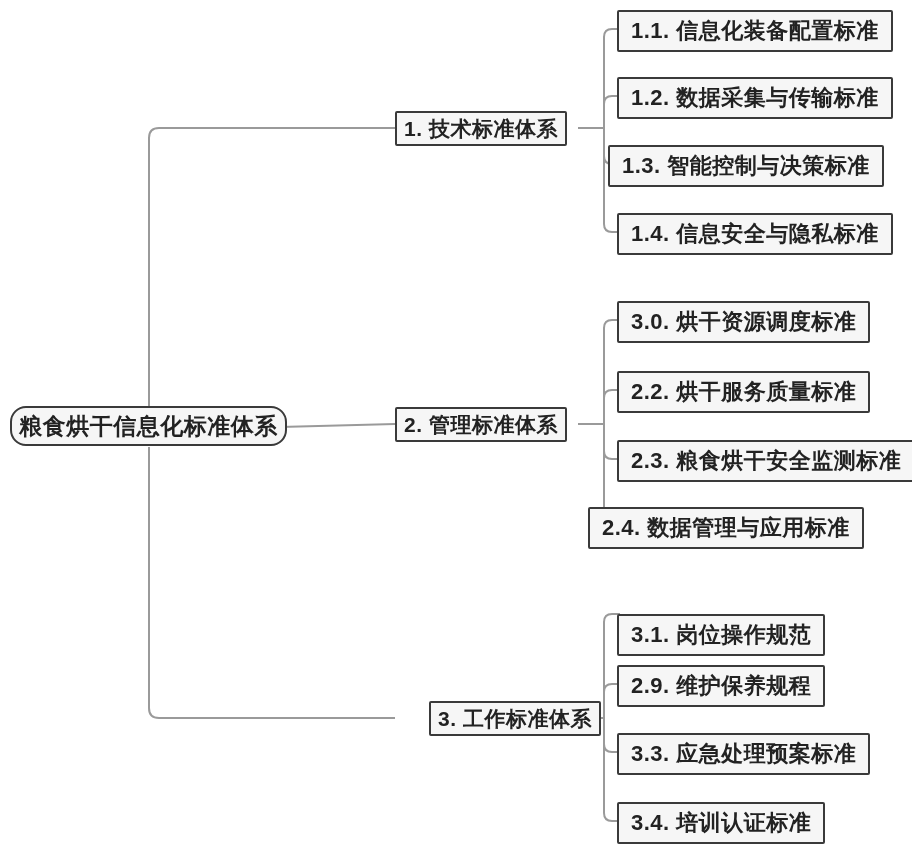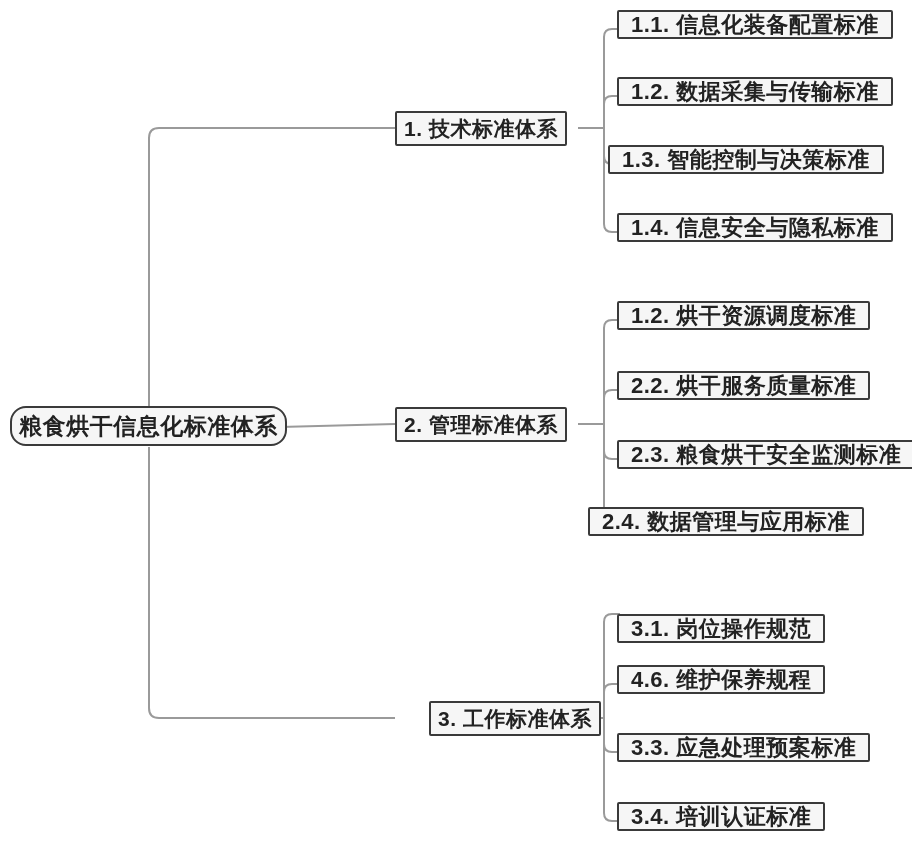--- a/index.html
+++ b/index.html
@@ -40,21 +40,21 @@
     height: 40px;
     font-size: 23px;
     border-radius: 16px;
   }
   .node.branch {
     width: 172px;
     height: 35px;
     font-size: 21px;
   }
   .node.child {
-    height: 29px;
+    height: 42px;
     font-size: 22px;
     padding: 0 12px;
   }
 </style>
 </head>
 <body>
 
 <div class="canvas">
   <svg id="connectors" width="912" height="846" viewBox="0 0 912 846">
       <path d="M149,407 L149,138 Q149,128 159,128 L395,128" fill="none" stroke="#9a9a9a" stroke-width="2"></path>
@@ -77,23 +77,23 @@
       <path d="M604,718 L604,813 Q604,821 612,821 L620,821" fill="none" stroke="#9a9a9a" stroke-width="2"></path>
     </svg>
   <div id="nodes">
       <div class="node root" style="left: 10px; top: 406px;">粮食烘干信息化标准体系</div>
       <div class="node branch" style="left: 395px; top: 111px;">1. 技术标准体系</div>
       <div class="node child" style="left: 617px; top: 10px;">1.1. 信息化装备配置标准</div>
       <div class="node child" style="left: 617px; top: 77px;">1.2. 数据采集与传输标准</div>
       <div class="node child" style="left: 608px; top: 145px;">1.3. 智能控制与决策标准</div>
       <div class="node child" style="left: 617px; top: 213px;">1.4. 信息安全与隐私标准</div>
       <div class="node branch" style="left: 395px; top: 407px;">2. 管理标准体系</div>
-      <div class="node child" style="left: 617px; top: 301px;">1.2. 烘干资源调度标准</div>
+      <div class="node child" style="left: 617px; top: 301px;">3.0. 烘干资源调度标准</div>
       <div class="node child" style="left: 617px; top: 371px;">2.2. 烘干服务质量标准</div>
       <div class="node child" style="left: 617px; top: 440px;">2.3. 粮食烘干安全监测标准</div>
       <div class="node child" style="left: 588px; top: 507px;">2.4. 数据管理与应用标准</div>
       <div class="node branch" style="left: 395px; top: 701px; margin-left: 34px;">3. 工作标准体系</div>
       <div class="node child" style="left: 617px; top: 614px;">3.1. 岗位操作规范</div>
-      <div class="node child" style="left: 617px; top: 665px;">4.6. 维护保养规程</div>
+      <div class="node child" style="left: 617px; top: 665px;">2.9. 维护保养规程</div>
       <div class="node child" style="left: 617px; top: 733px;">3.3. 应急处理预案标准</div>
       <div class="node child" style="left: 617px; top: 802px;">3.4. 培训认证标准</div>
     </div>
 </div>
 
 </body></html>

